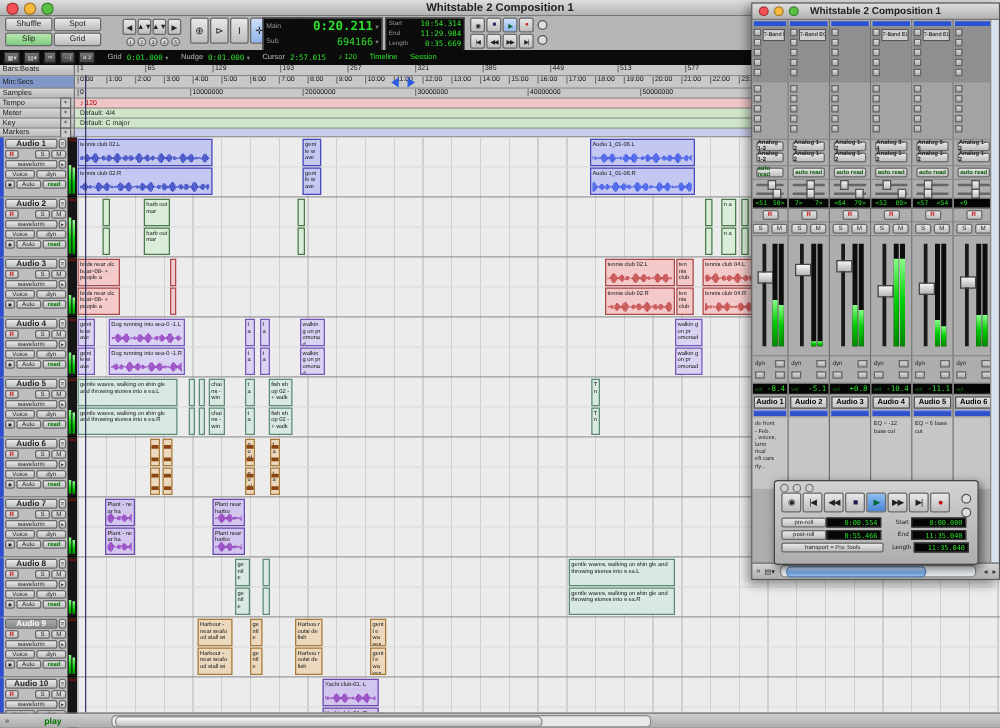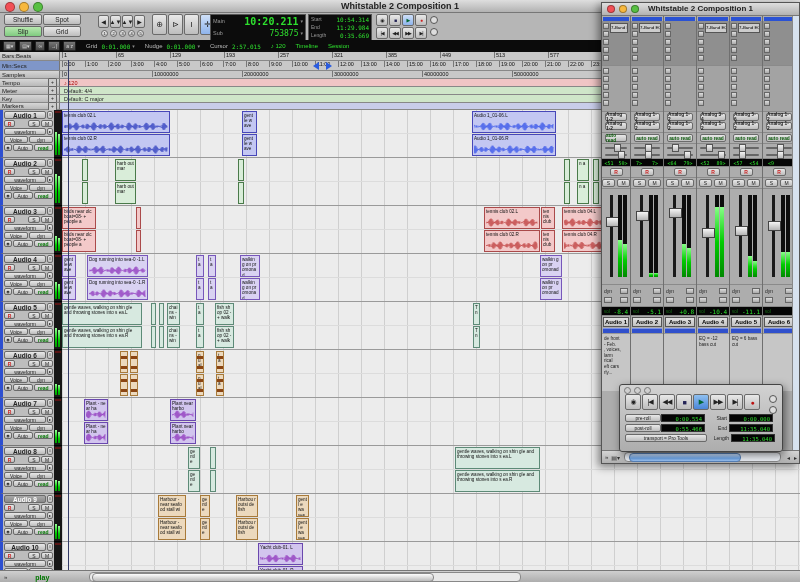--- a/index.html
+++ b/index.html
@@ -217,26 +217,26 @@
           <div class="btn">⊕</div>
           <div class="btn">⊳</div>
           <div class="btn">I</div>
           <div class="btn active">✛</div>
           <div class="btn">◉</div>
           <div class="btn">✎</div>
         </div>
       <div id="counters">
         <div class="crow">
           <span class="clabel">Main</span>
-          <span class="cval main">10:20.211</span>
+          <span class="cval main">0:20.211</span>
           <span class="dd">▾</span>
         </div>
         <div class="crow">
           <span class="clabel">Sub</span>
-          <span class="cval sub">753875</span>
+          <span class="cval sub">694166</span>
           <span class="dd">▾</span>
         </div>
       </div>
       <div id="selpanel">
         <div class="srow">
             <span class="slabel">Start</span>
             <span class="sval">10:54.314</span>
           </div>
         <div class="srow">
             <span class="slabel">End</span>

